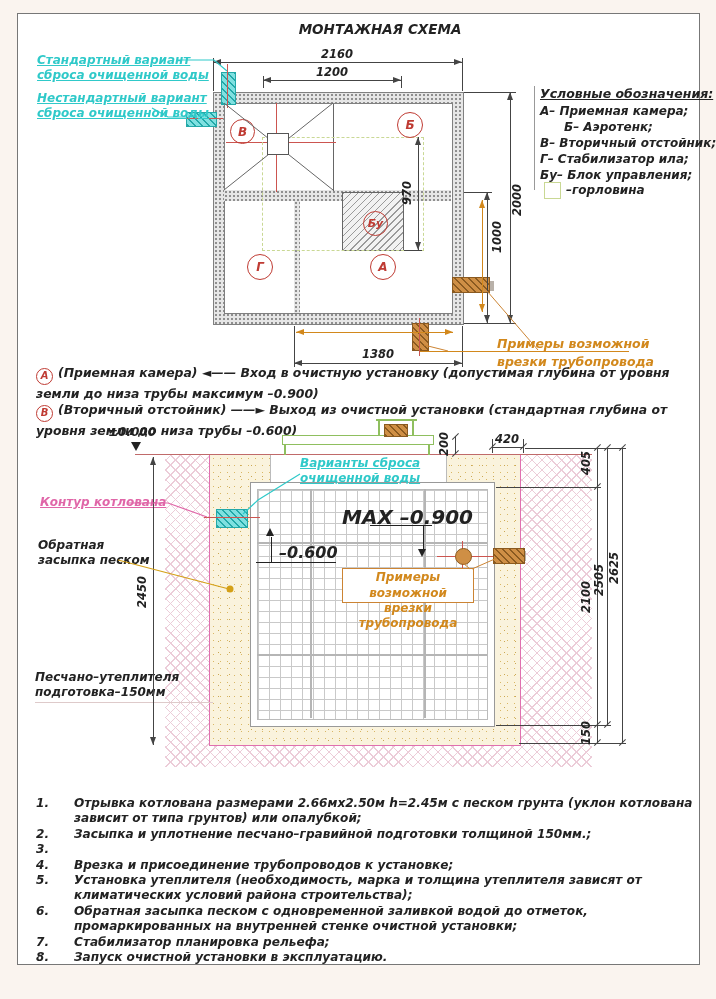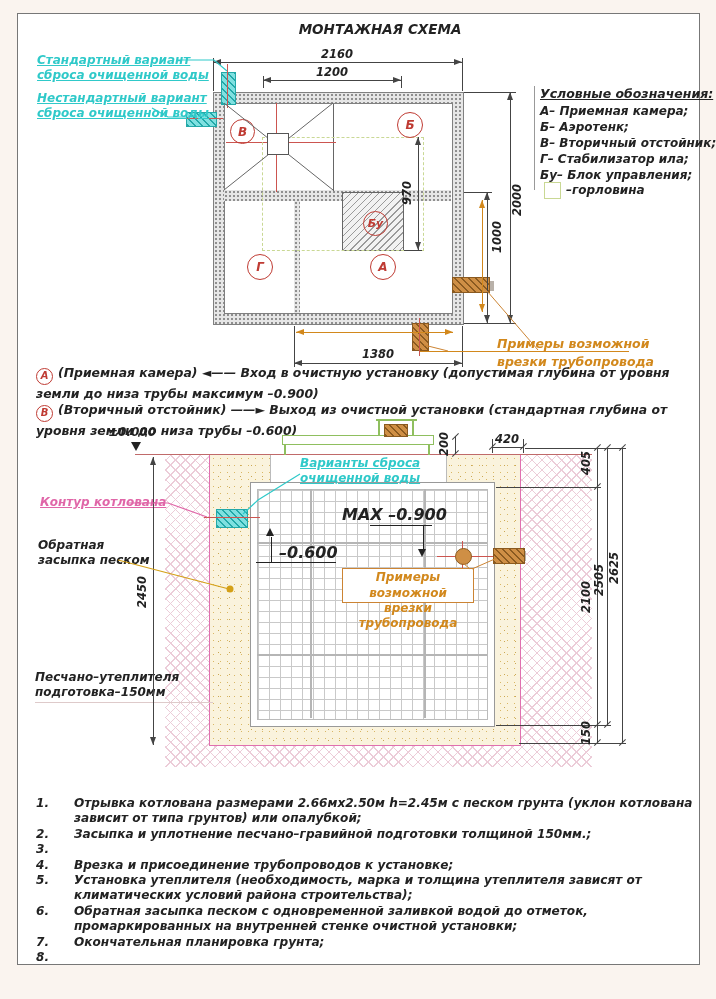--- a/index.html
+++ b/index.html
@@ -117,21 +117,21 @@
 <div class="lbl cy" style="left:37px;top:68px">сброса очищенной воды</div>
 <div class="lbl cy" style="left:37px;top:91px">Нестандартный вариант</div>
 <div class="lbl cy" style="left:37px;top:106px">сброса очищенной воды</div>
 <div class="lbl org" style="left:497px;top:336px;font-size:12.5px">Примеры возможной</div>
 <div class="ln" style="left:420px;top:351px;width:209px;height:1px;background:#d2881c"></div>
 <div class="lbl org" style="left:497px;top:354px;font-size:12.5px">врезки трубопровода</div>
 
 <div class="ln" style="left:534px;top:86px;width:1px;height:104px;background:#999"></div>
 <div class="lbl" style="left:540px;top:86px;font-size:12.5px;text-decoration:underline">Условные обозначения:</div>
 <div class="lbl" style="left:540px;top:104px">А– Приемная камера;</div>
-<div class="lbl" style="left:540px;top:120px">Б– Аэротенк;</div>
+<div class="lbl" style="left:564px;top:120px">Б– Аэротенк;</div>
 <div class="lbl" style="left:540px;top:136px">В– Вторичный отстойник;</div>
 <div class="lbl" style="left:540px;top:152px">Г– Стабилизатор ила;</div>
 <div class="lbl" style="left:540px;top:168px">Бу– Блок управления;</div>
 <div class="abs" style="left:544px;top:182px;width:15px;height:15px;border:1.5px solid #c9d894;background:#fff"></div>
 <div class="lbl" style="left:566px;top:183px">–горловина</div>
 
 <div class="note" style="left:36px;top:364px">
   <span class="ncirc">А</span><span>(Приемная камера)  ◄——  Вход в очистную установку (допустимая глубина от уровня земли до низа трубы максимум –0.900)</span>
 </div>
 <div class="note" style="left:36px;top:401px">
@@ -158,21 +158,21 @@
 <div class="ln" style="left:428px;top:444px;width:2px;height:11px;background:#8fbf5f"></div>
 <div class="ln" style="left:376px;top:419px;width:41px;height:2px;background:#8fbf5f"></div>
 <div class="ln" style="left:378px;top:421px;width:2px;height:15px;background:#8fbf5f"></div>
 <div class="ln" style="left:412px;top:421px;width:2px;height:15px;background:#8fbf5f"></div>
 <div class="abs opipe" style="left:384px;top:424px;width:22px;height:11px"></div>
 
 <div class="lbl cy" style="left:300px;top:456px">Варианты сброса</div>
 <div class="lbl cy" style="left:300px;top:471px">очищенной воды</div>
 <div class="abs cpipe" style="left:216px;top:509px;width:30px;height:17px"></div>
 <div class="ln" style="left:204px;top:517px;width:56px;height:1px;background:#cc5550"></div>
-<div class="lbl" style="left:342px;top:505px;font-size:16px">MAX –0.900</div>
+<div class="lbl" style="left:342px;top:505px;font-size:20px">MAX –0.900</div>
 <div class="ln" style="left:370px;top:525px;width:62px;height:1px;background:#222"></div>
 <div class="ln" style="left:423px;top:525px;width:1px;height:24px;background:#222"></div>
 <i class="arrow ar-d" style="left:418px;top:549px;border-top-color:#222;border-width:8px 4.5px 0 4.5px"></i>
 <i class="arrow ar-u" style="left:266px;top:528px;border-bottom-color:#222;border-width:0 4.5px 8px 4.5px"></i>
 <div class="ln" style="left:271px;top:537px;width:1px;height:26px;background:#222"></div>
 <div class="lbl" style="left:279px;top:543px;font-size:16px">–0.600</div>
 <div class="ln" style="left:256px;top:562px;width:80px;height:1px;background:#222"></div>
 <div class="ln" style="left:437px;top:556px;width:60px;height:1px;background:#cc5550"></div>
 <div class="ln" style="left:462px;top:541px;width:1px;height:30px;background:#cc5550"></div>
 <div class="abs" style="left:455px;top:548px;width:15px;height:15px;border-radius:50%;background:#cf8f45;border:1.5px solid #8a5a20"></div>
@@ -248,24 +248,25 @@
   <div class="wrow">
       <span class="n">5.</span>
       <span>Установка утеплителя (необходимость, марка и толщина утеплителя зависят от климатических условий района строительства);</span>
     </div>
   <div class="wrow">
       <span class="n">6.</span>
       <span>Обратная засыпка песком с одновременной заливкой водой до отметок, промаркированных на внутренней стенке очистной установки;</span>
     </div>
   <div class="wrow">
       <span class="n">7.</span>
-      <span>Окончательная планировка грунта;</span>
+      <span>Стабилизатор планировка рельефа;</span>
     </div>
   <div class="wrow">
       <span class="n">8.</span>
+      <span>Запуск очистной установки в эксплуатацию.</span>
     </div>
 </div>
 
 <svg class="overlay" width="716" height="999" viewBox="0 0 716 999">
   <line x1="224" y1="103" x2="333" y2="190" stroke="#666" stroke-width="1"></line>
   <line x1="333" y1="103" x2="224" y2="190" stroke="#666" stroke-width="1"></line>
   <polyline points="178,60 214,60 227,71" fill="none" stroke="#2fc9c9" stroke-width="1.2"></polyline>
   <polyline points="152,108 168,117 187,117" fill="none" stroke="#2fc9c9" stroke-width="1.2"></polyline>
   <polyline points="300,474 258,500 243,514" fill="none" stroke="#2fc9c9" stroke-width="1.2"></polyline>
   <polyline points="127,503 168,503 207,517" fill="none" stroke="#e066a8" stroke-width="1.2"></polyline>

